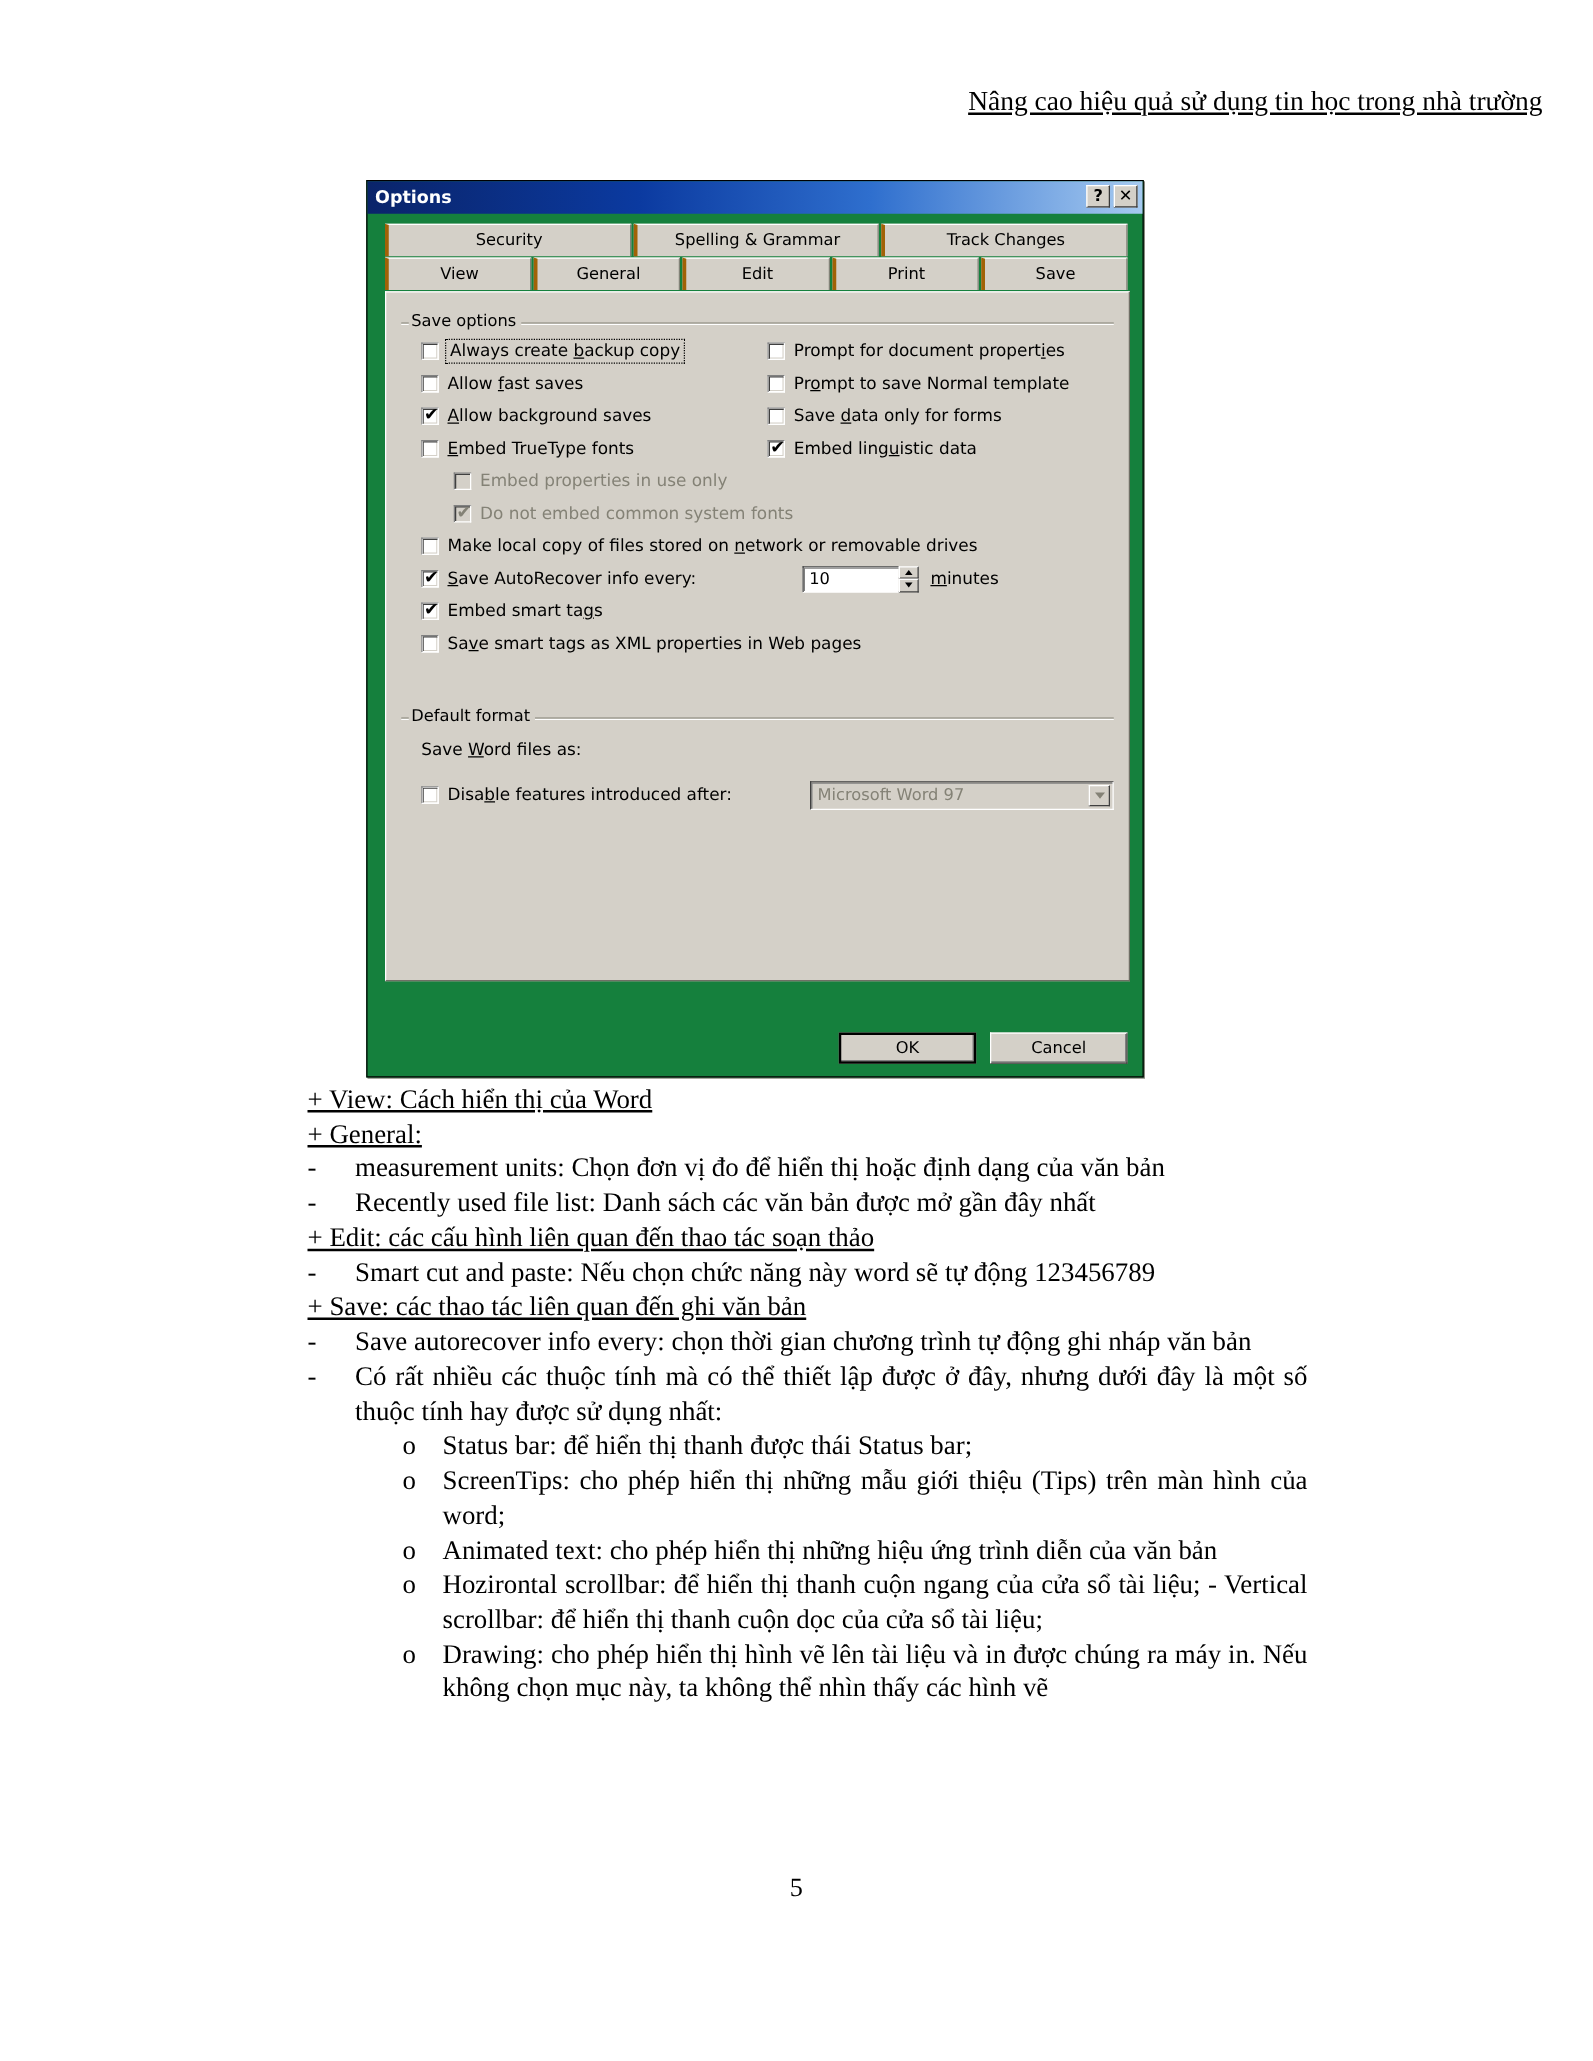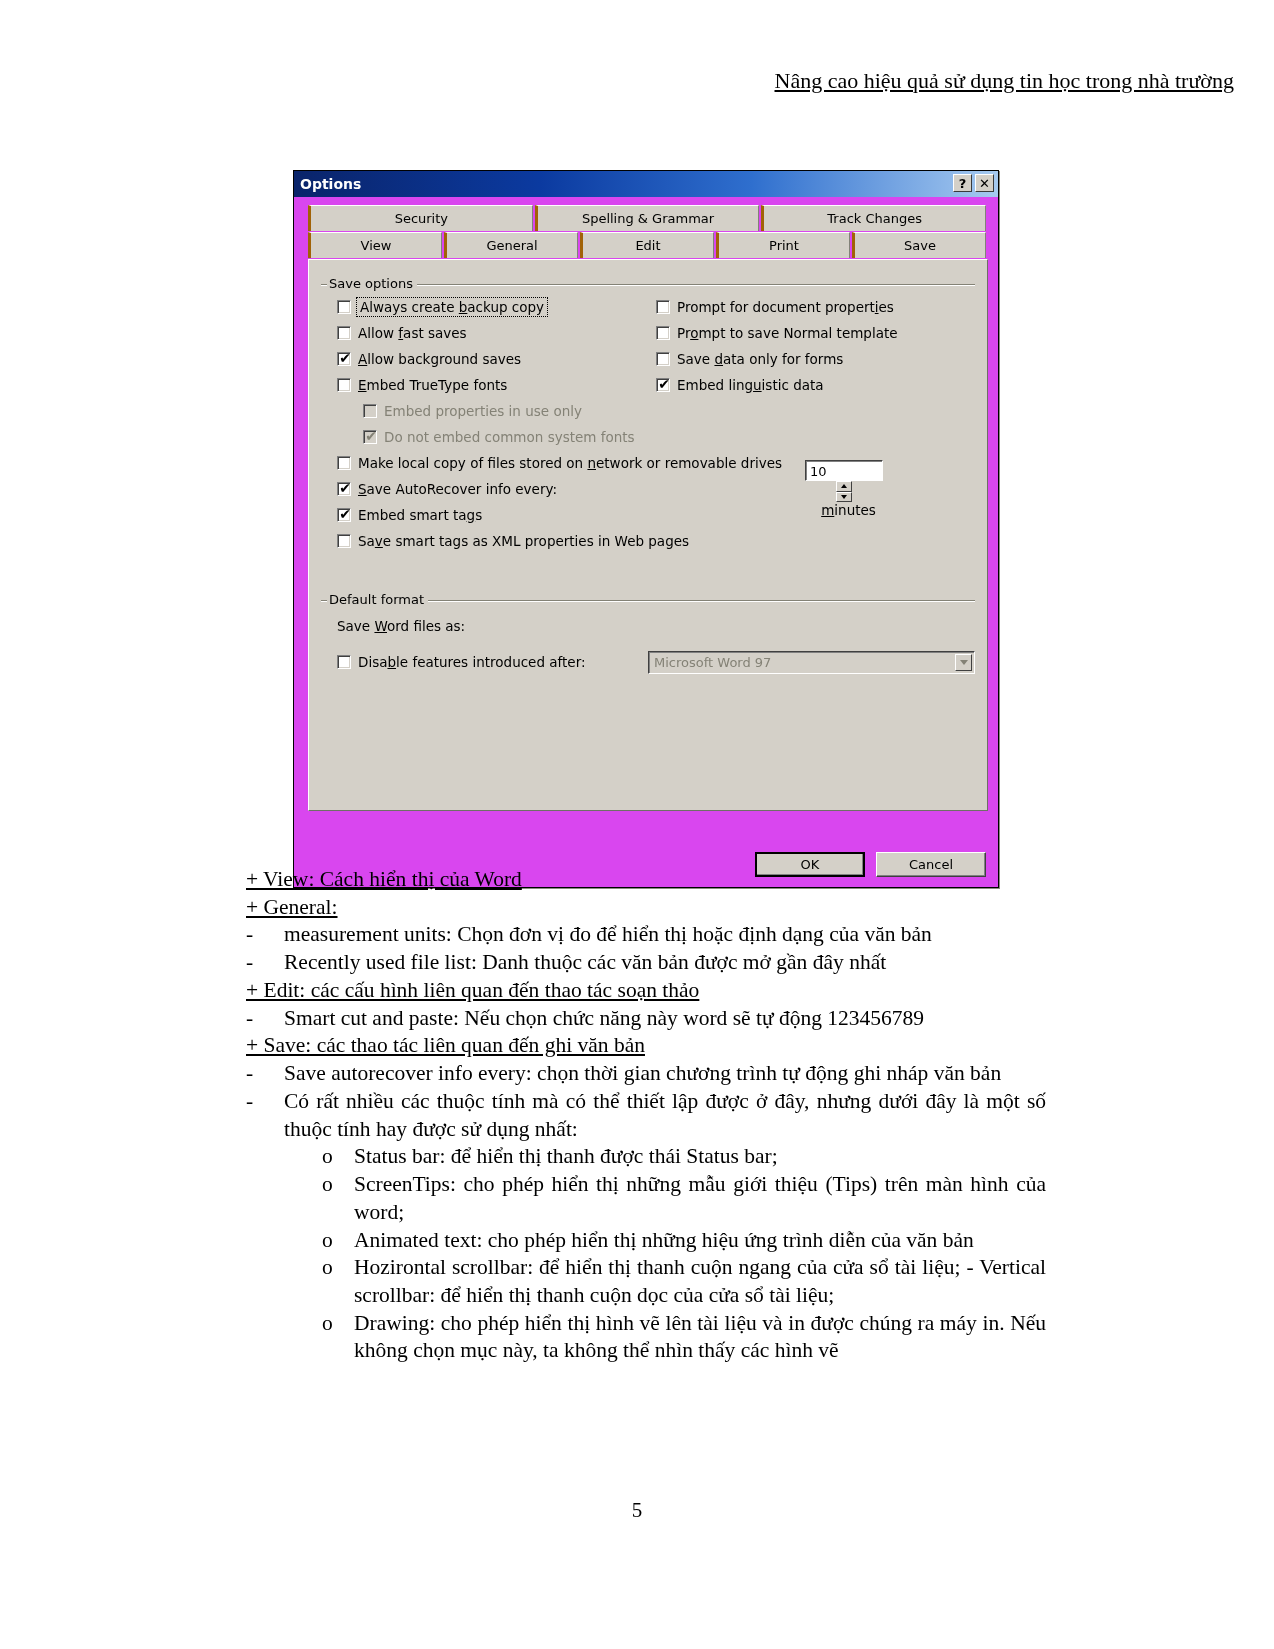--- a/index.html
+++ b/index.html
@@ -21,26 +21,25 @@
     font-size: 22px;
     font-family: "Liberation Serif", serif;
     text-decoration: underline;
     white-space: nowrap;
   }
 
   
   .dialog {
     position: absolute;
     left: 293px; top: 144px;
-    width: 706px; height: 718px;
-    background: #d946ef;
+    width: 622px; height: 718px;
+    background: #15803d;
     border: 1px solid #000;
     box-shadow: 1px 1px 0 #8a8a80;
     font-family: "DejaVu Sans", sans-serif;
-    margin-top: 26px;
   }
   .titlebar {
     height: 26px;
     background: linear-gradient(to right, #0a246a 0%, #0b3aa0 35%, #2f6fce 65%, #a6caf0 100%);
     display: flex;
     align-items: center;
     padding: 0 3px 0 6px;
     position: relative;
   }
   .titlebar-text {
@@ -184,21 +183,20 @@
 
   .twocol {
     display: flex;
   }
   .col { width: 50%; }
 
   .spin-wrap {
     display: flex;
     align-items: center;
     margin-left: auto;
-    flex-direction: column;
   }
   .spinfield {
     width: 78px; height: 21px;
     background: #fff;
     border-top: 1px solid #404040;
     border-left: 1px solid #404040;
     border-right: 1px solid #ffffff;
     border-bottom: 1px solid #ffffff;
     box-shadow: inset 1px 1px 0 #808080;
     font-size: 13px;
@@ -495,21 +493,21 @@
 
 <div class="body-text">
   <div class="line lvl0">+ View: Cách hiển thị của Word</div>
   <div class="line lvl0">+ General:</div>
   <div class="lvl1">
       <span class="bullet">-</span>
       <span class="txt">measurement units: Chọn đơn vị đo để hiển thị hoặc định dạng của văn bản</span>
     </div>
   <div class="lvl1">
       <span class="bullet">-</span>
-      <span class="txt">Recently used file list: Danh thuộc các văn bản được mở gần đây nhất</span>
+      <span class="txt">Recently used file list: Danh sách các văn bản được mở gần đây nhất</span>
     </div>
   <div class="line lvl0">+ Edit: các cấu hình liên quan đến thao tác soạn thảo</div>
   <div class="lvl1">
       <span class="bullet">-</span>
       <span class="txt">Smart cut and paste: Nếu chọn chức năng này word sẽ tự động 123456789</span>
     </div>
   <div class="line lvl0">+ Save: các thao tác liên quan đến ghi văn bản</div>
   <div class="lvl1">
       <span class="bullet">-</span>
       <span class="txt">Save autorecover info every: chọn thời gian chương trình tự động ghi nháp văn bản</span>

